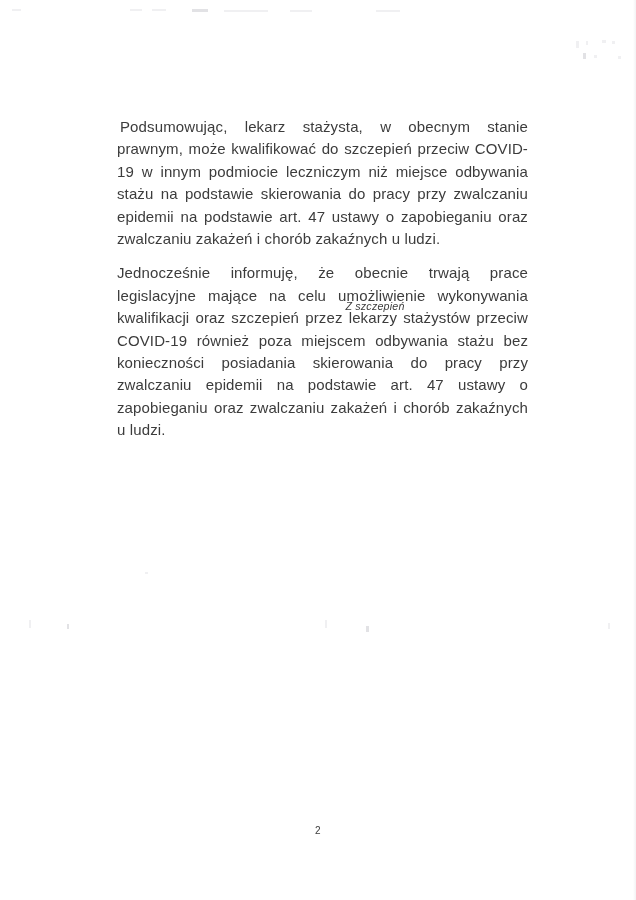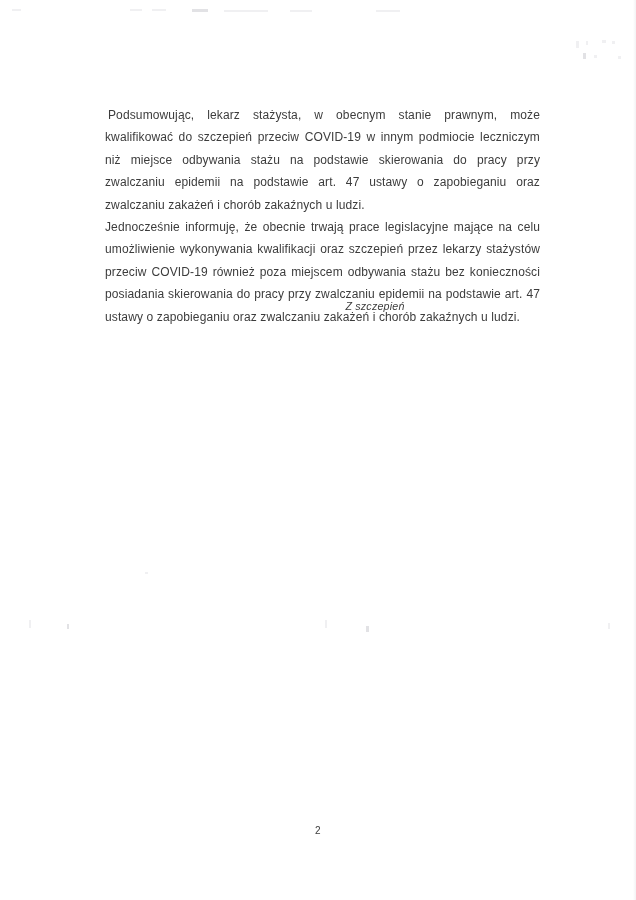--- a/index.html
+++ b/index.html
@@ -41,24 +41,24 @@
 
   
   .body-text {
     position: absolute;
     left: 105px;
     top: 104px;
     width: 435px;
   }
 
   .para {
-    margin: 0;
+    margin: 12px;
     text-align: justify;
     text-justify: inter-word;
-    font-size: 12px;
+    font-size: 15px;
     line-height: 22.4px;
     letter-spacing: 0.12px;
     color: #3c3c3c;
   }
 
   .para.first {
     text-indent: 3px;
   }
 
   

